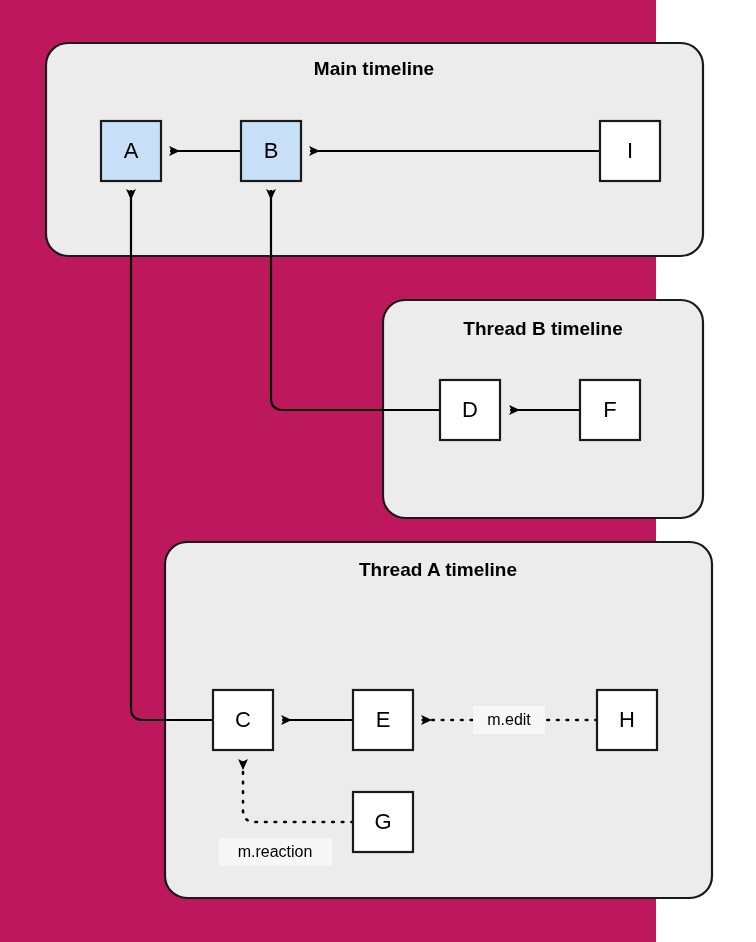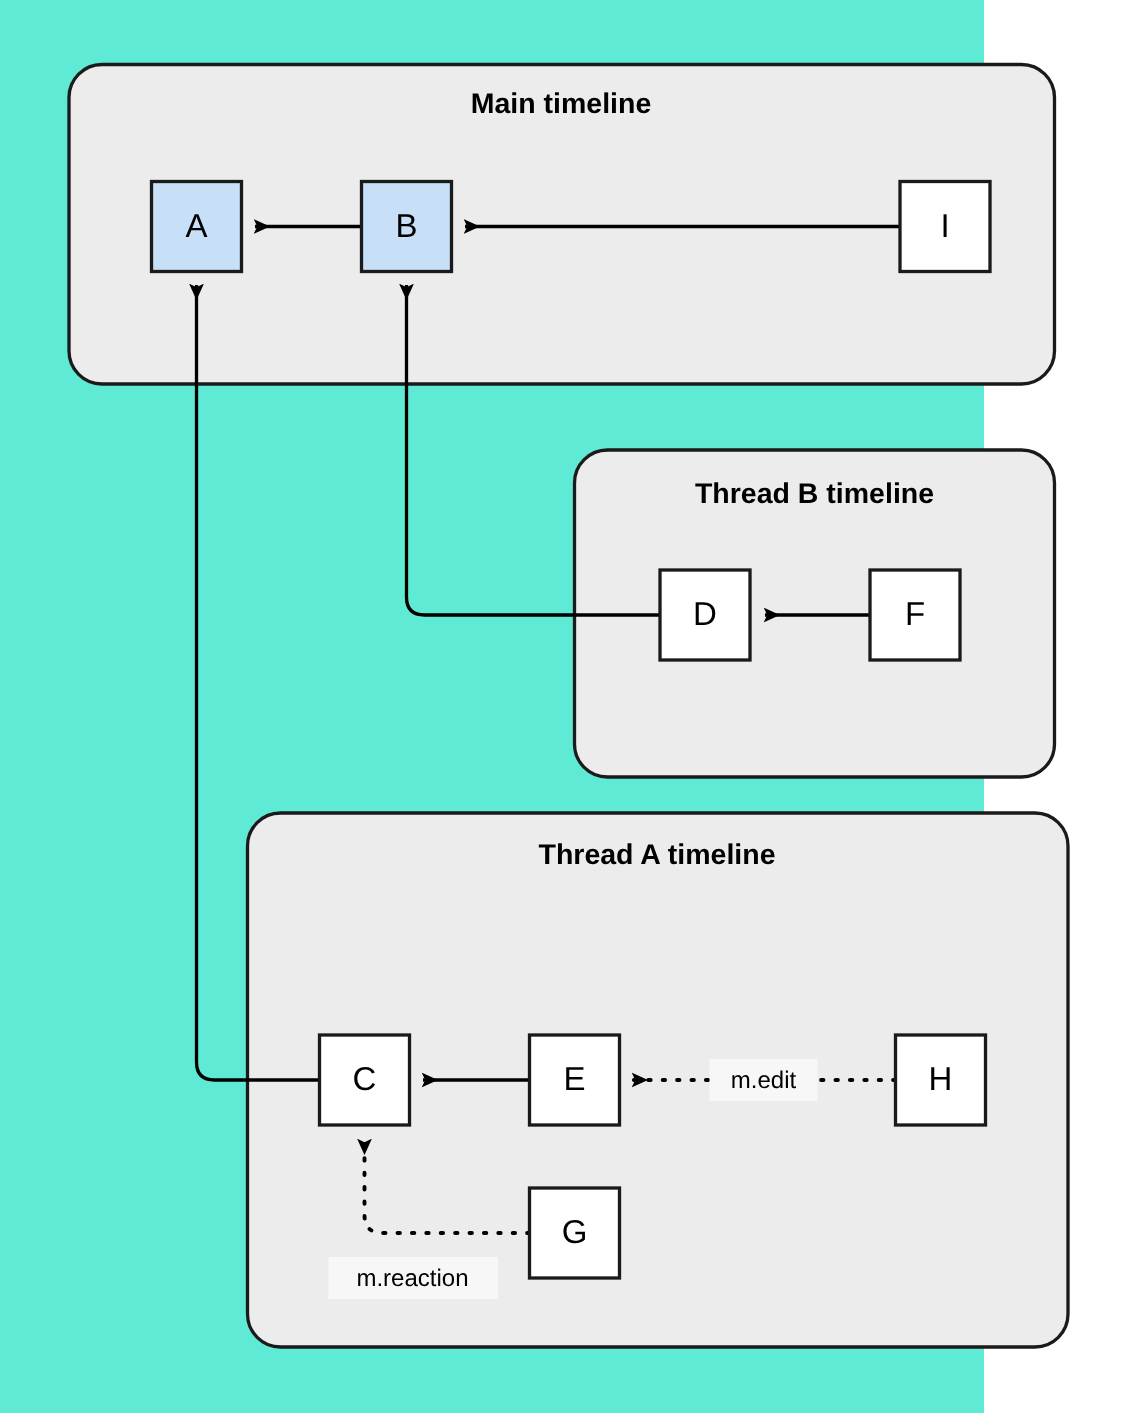--- a/index.html
+++ b/index.html
@@ -10,21 +10,21 @@
   body {
     width: 756px;
     height: 942px;
     font-family: "Liberation Sans", sans-serif;
     overflow: hidden;
   }
   #diagram-root {
     position: relative;
     width: 656px;
     height: 942px;
-    background: #5eead4;
+    background: #be185d;
   }
   svg#diagram-svg {
     position: absolute;
     left: 0;
     top: 0;
     width: 756px;
     height: 942px;
     display: block;
   }
   .group-title {

